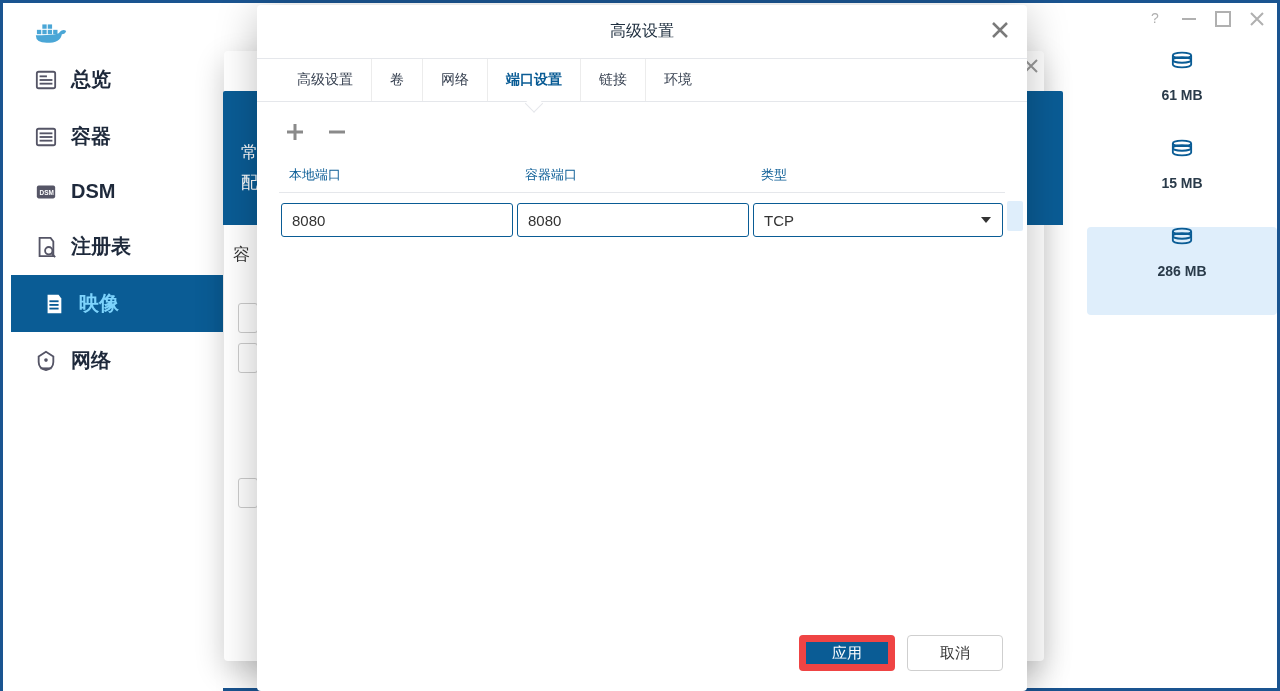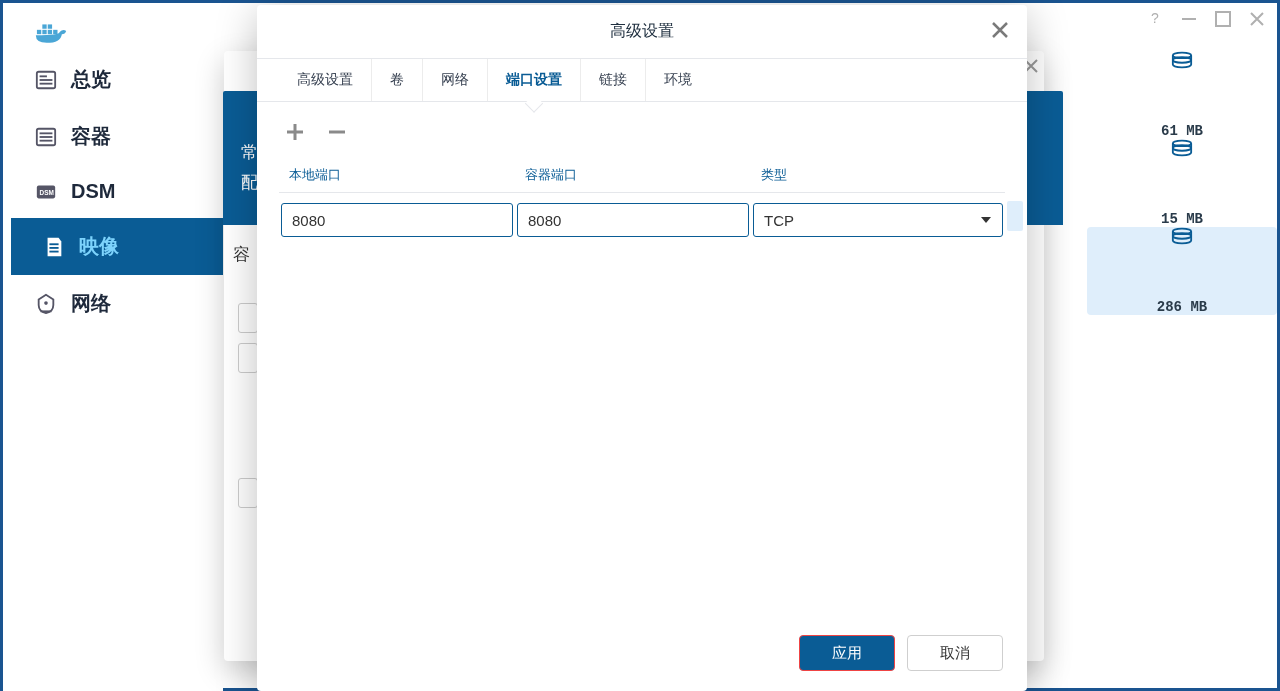--- a/index.html
+++ b/index.html
@@ -85,25 +85,24 @@
       position: absolute;
       right: 0;
       top: 48px;
       width: 190px;
       height: 640px;
     }
     .image-card {
       display: flex;
       flex-direction: column;
       align-items: center;
-      justify-content: space-between;
+      justify-content: flex-start;
       height: 88px;
       border-radius: 4px;
       gap: 18px;
-      font-family: Liberation Mono, monospace;
     }
     .image-card.selected {
       background: #dfeefb;
     }
     .image-card .disk-icon {
       width: 22px;
       height: 18px;
     }
     .image-card .size {
       color: #2a3b4a;
@@ -299,21 +298,21 @@
       font-size: 15px;
       cursor: pointer;
       display: flex;
       align-items: center;
       justify-content: center;
       padding: 0 22px;
     }
     .btn-primary {
       background: #0a5c95;
       color: #fff;
-      border: 1px solid #ef4444;
+      border: 7px solid #ef4444;
     }
     .btn-secondary {
       background: #fff;
       color: #333;
       border: 1px solid #cfcfcf;
       align-items: center;
     }
   </style>
 </head>
 <body>
@@ -365,20 +364,28 @@
           <rect x="5" y="15" width="14" height="2" fill="#556"></rect>
         </svg>
       <span class="label">容器</span>
     </div>
     <div class="sidebar-item">
       <svg class="si-icon" viewBox="0 0 24 24">
           <rect x="2" y="5" width="20" height="14" rx="2" fill="#556"></rect>
           <text x="5" y="15" font-size="7" fill="#fff" font-weight="bold">DSM</text>
         </svg>
       <span class="label">DSM</span>
+    </div>
+    <div class="sidebar-item">
+      <svg class="si-icon" viewBox="0 0 24 24">
+          <path d="M5 2 H17 L20 6 V22 H5 Z" fill="none" stroke="#556" stroke-width="2"></path>
+          <circle cx="15" cy="16" r="4" fill="none" stroke="#556" stroke-width="2"></circle>
+          <line x1="18" y1="19" x2="22" y2="23" stroke="#556" stroke-width="2"></line>
+        </svg>
+      <span class="label">注册表</span>
     </div>
     <div class="sidebar-item active">
       <svg class="si-icon" viewBox="0 0 24 24">
           <path d="M5 2 H17 L20 6 V22 H5 Z" fill="#fff"></path>
           <rect x="7" y="8" width="10" height="2" fill="#0a5c95"></rect>
           <rect x="7" y="12" width="10" height="2" fill="#0a5c95"></rect>
           <rect x="7" y="16" width="10" height="2" fill="#0a5c95"></rect>
         </svg>
       <span class="label">映像</span>
     </div>

